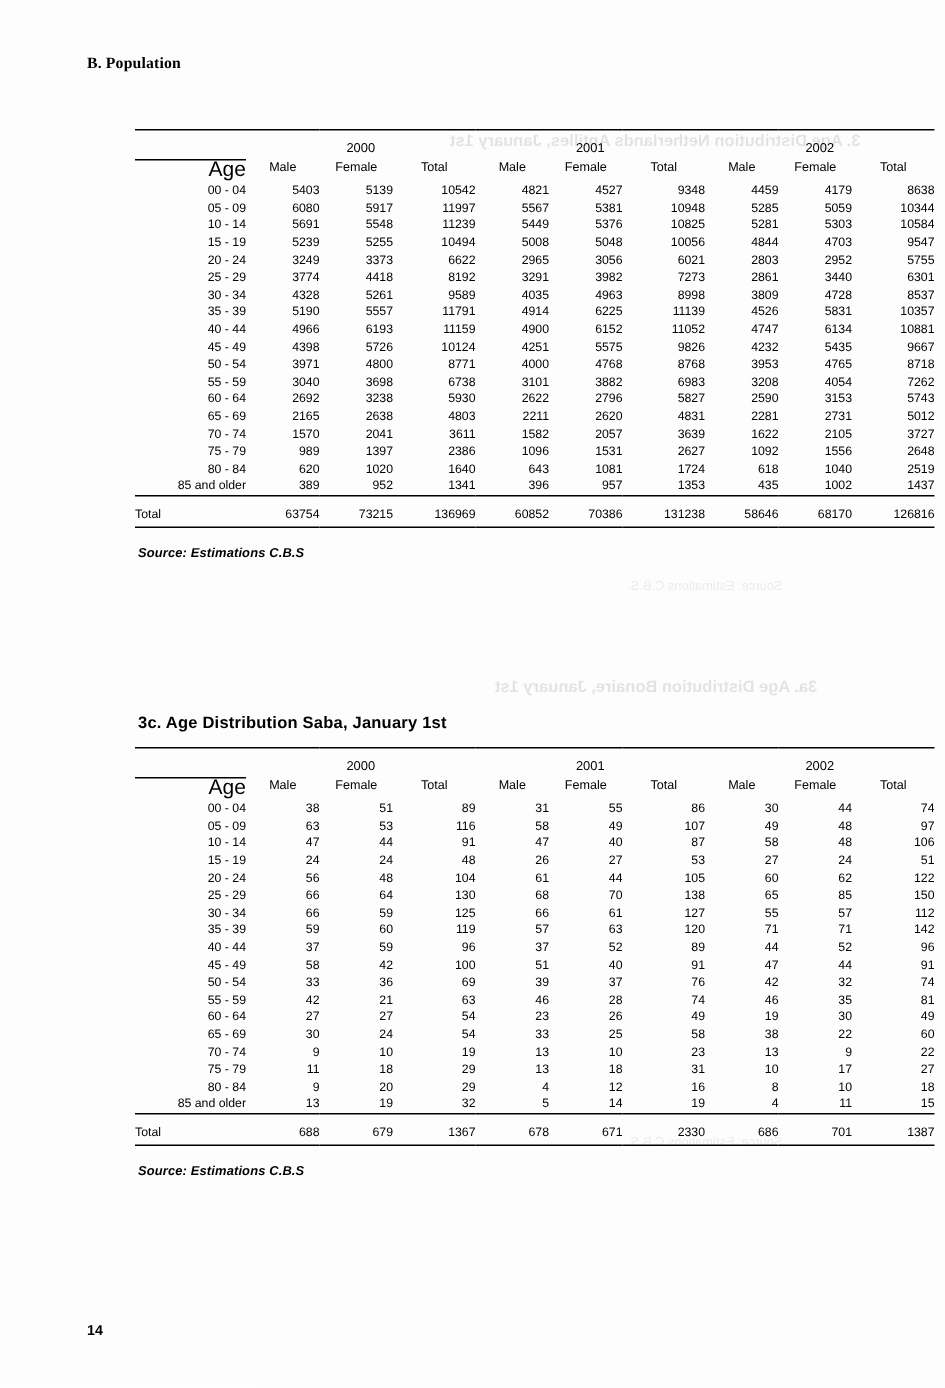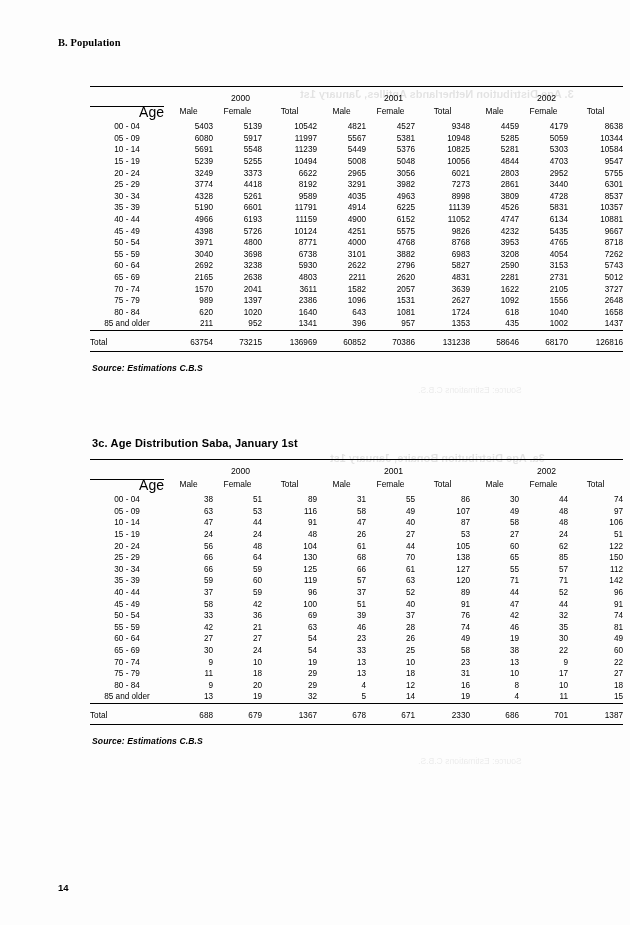--- a/index.html
+++ b/index.html
@@ -42,21 +42,21 @@
     letter-spacing: 0.1px;
     font-family: Liberation Serif, serif;
   }
 
   .table-block {
     position: absolute;
     left: 90px;
     width: 466px;
   }
   #block-3b { top: 86px; }
-  #block-3c { top: 437px; }
+  #block-3c { top: 476px; }
 
   .table-title {
     font-size: 11px;
     font-weight: bold;
     margin: 0 0 10px 2px;
     letter-spacing: 0.15px;
   }
 
   table.agetable {
     border-collapse: collapse;
@@ -95,21 +95,21 @@
     padding-right: 4px;
   }
   th.col-head-age {
     font-weight: bold;
     text-align: right;
     font-size: 14px;
     padding-left: 2px;
     margin-top: 15px;
   }
   td.age-cell {
-    text-align: center;
+    text-align: right;
     padding-left: 2px;
     white-space: nowrap;
   }
   td.num {
     text-align: right;
     padding-right: 4px;
   }
   td.total-label {
     text-align: left;
     padding-left: 2px;
@@ -261,21 +261,21 @@
             <td class="num">4035</td>
             <td class="num">4963</td>
             <td class="num">8998</td>
             <td class="num">3809</td>
             <td class="num">4728</td>
             <td class="num">8537</td>
           </tr>
           <tr>
             <td class="age-cell">35 - 39</td>
             <td class="num">5190</td>
-            <td class="num">6601</td>
+            <td class="num">5557</td>
             <td class="num">11791</td>
             <td class="num">4914</td>
             <td class="num">6225</td>
             <td class="num">11139</td>
             <td class="num">4526</td>
             <td class="num">5831</td>
             <td class="num">10357</td>
           </tr>
           <tr>
             <td class="age-cell">40 - 44</td>
@@ -376,25 +376,25 @@
           <tr>
             <td class="age-cell">80 - 84</td>
             <td class="num">620</td>
             <td class="num">1020</td>
             <td class="num">1640</td>
             <td class="num">643</td>
             <td class="num">1081</td>
             <td class="num">1724</td>
             <td class="num">618</td>
             <td class="num">1040</td>
-            <td class="num">1658</td>
+            <td class="num">2519</td>
           </tr>
           <tr>
             <td class="age-cell">85 and older</td>
-            <td class="num">211</td>
+            <td class="num">389</td>
             <td class="num">952</td>
             <td class="num">1341</td>
             <td class="num">396</td>
             <td class="num">957</td>
             <td class="num">1353</td>
             <td class="num">435</td>
             <td class="num">1002</td>
             <td class="num">1437</td>
           </tr>
         </tbody>

